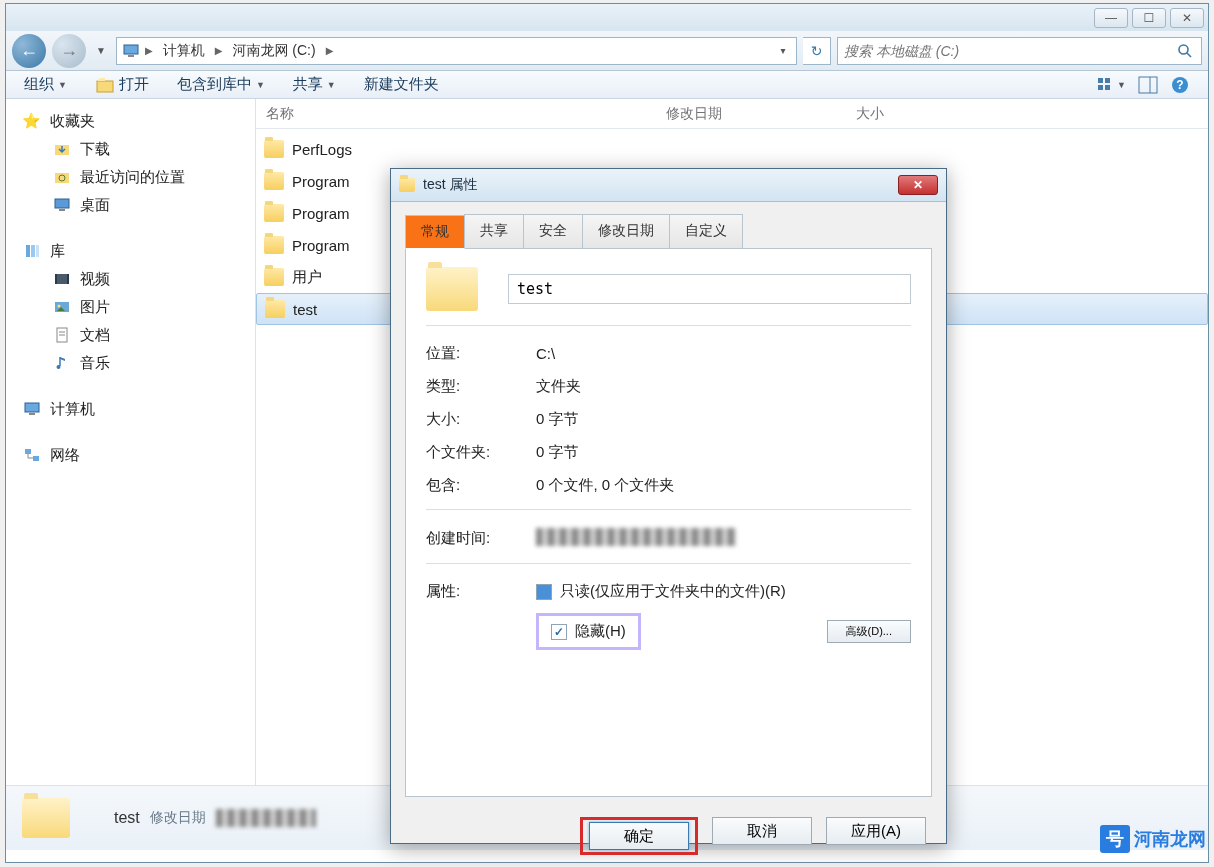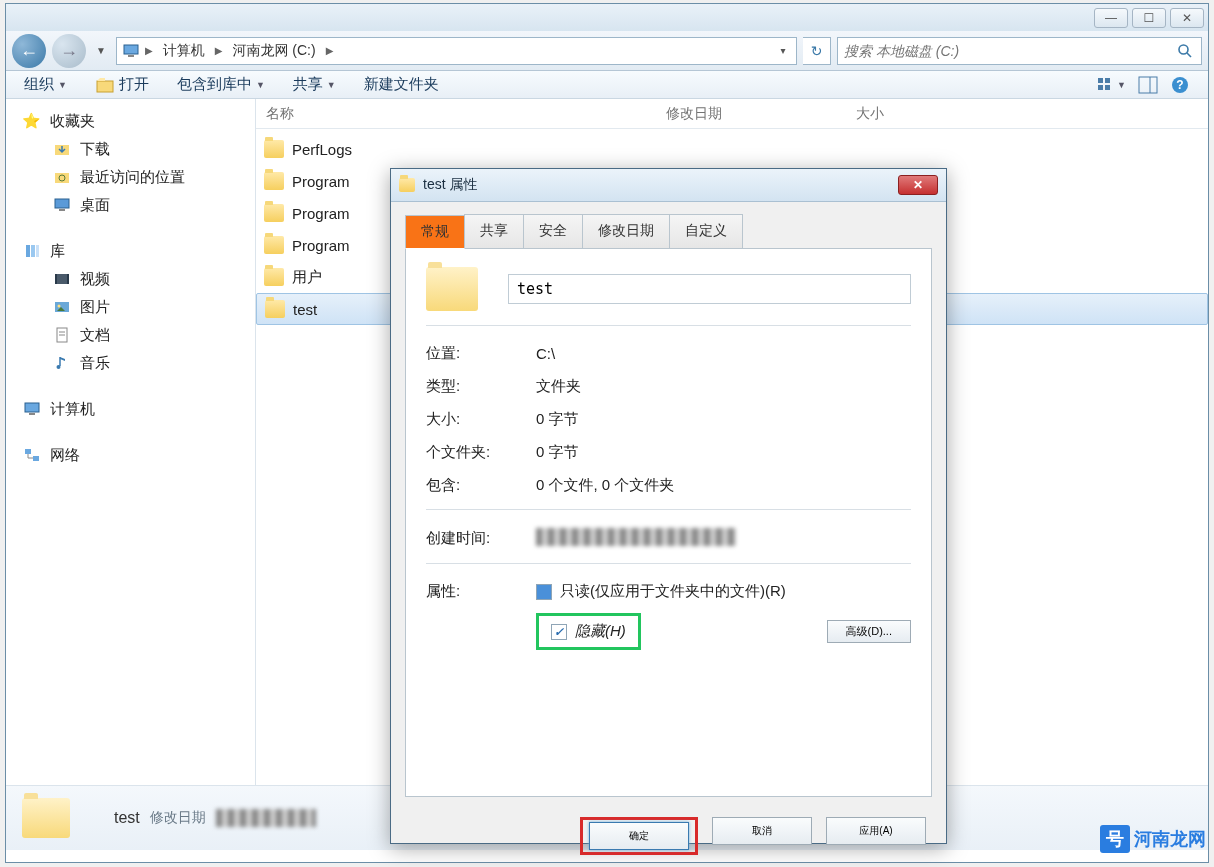--- a/index.html
+++ b/index.html
@@ -63,25 +63,25 @@
 .prop-label { width: 110px; }
 .prop-value { flex: 1; }
 .prop-divider { height: 1px; background: #d8dfe5; margin: 14px 0 18px 0; }
 .folder-big { width: 52px; height: 44px; background: linear-gradient(#fff2c8,#f8d97a); border-radius: 3px; margin-right: 30px; position:relative; }
 .folder-big::before { content:''; position:absolute; top:-5px; left:2px; width:14px; height:6px; background:#f8e09a; border-radius:2px 2px 0 0; }
 .name-input { flex: 1; height: 30px; border: 1px solid #c0ccd5; padding: 0 8px; font-size: 15px; font-family: monospace; }
 .attr-checkbox { width: 16px; height: 16px; border: 1px solid #8fa5b6; margin-right: 8px; display: inline-flex; align-items: center; justify-content: center; background:#fff; }
 .attr-checkbox.tri { background: #4a90d9; }
 .attr-checkbox.checked::after { content:'✓'; color:#2a6db0; font-size:12px; font-weight:bold; }
 .adv-btn { padding: 3px 18px; font-size: 11px; border: 1px solid #9eabb5; background: linear-gradient(#fafcfd,#e6ecf1); cursor: pointer; }
-.highlight-red { border: 3px solid #22c55e; padding: 6px 12px; display: inline-flex; align-items:center;font-style:italic; }
+.highlight-red { border: 3px solid #c4b5fd; padding: 6px 12px; display: inline-flex; align-items:center; }
 .censor { display:inline-block; height:18px; background: repeating-linear-gradient(90deg,#888,#888 6px,#ccc 6px,#ccc 12px); filter:blur(2px); }
 
 .dlg-buttons { display: flex; justify-content: flex-end; gap: 14px; padding: 12px 20px 14px 0; }
-.dlg-btn { width: 100px; height: 28px; font-size: 10px; border: 1px solid #9eabb5; background: linear-gradient(#fafcfd,#e6ecf1); cursor: pointer; }
+.dlg-btn { width: 100px; height: 28px; font-size: 15px; border: 1px solid #9eabb5; background: linear-gradient(#fafcfd,#e6ecf1); cursor: pointer; }
 .dlg-btn.primary { border: 1px solid #3a7ab0; box-shadow: 0 0 3px #6fb0e0; }
 .ok-highlight { border: 3px solid #d82a2a; padding: 2px 6px; display:inline-block; }
 
 .watermark { position:absolute; right:8px; bottom:14px; font-size:18px; font-weight:bold; color:#2a7de0; display:flex; align-items:center; gap:4px; }
 .wm-box { background:#2a7de0; color:#fff; padding:2px 6px; border-radius:3px; }
 </style>
 </head>
 <body>
 
 <div class="window">

